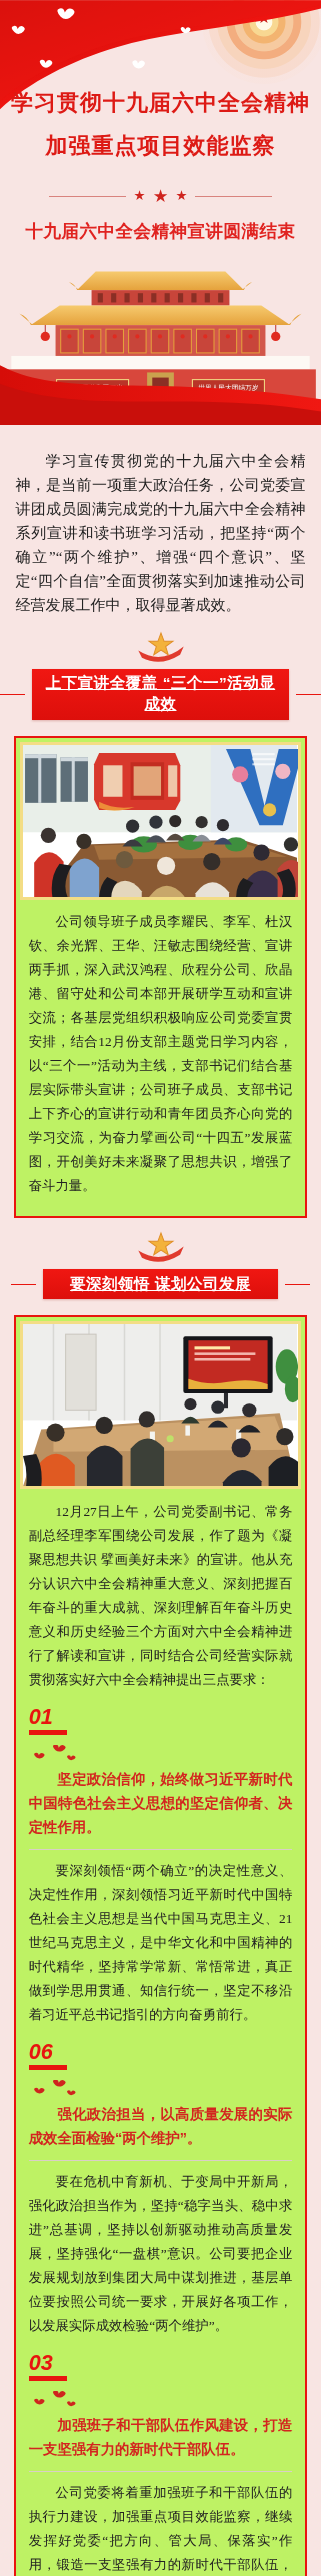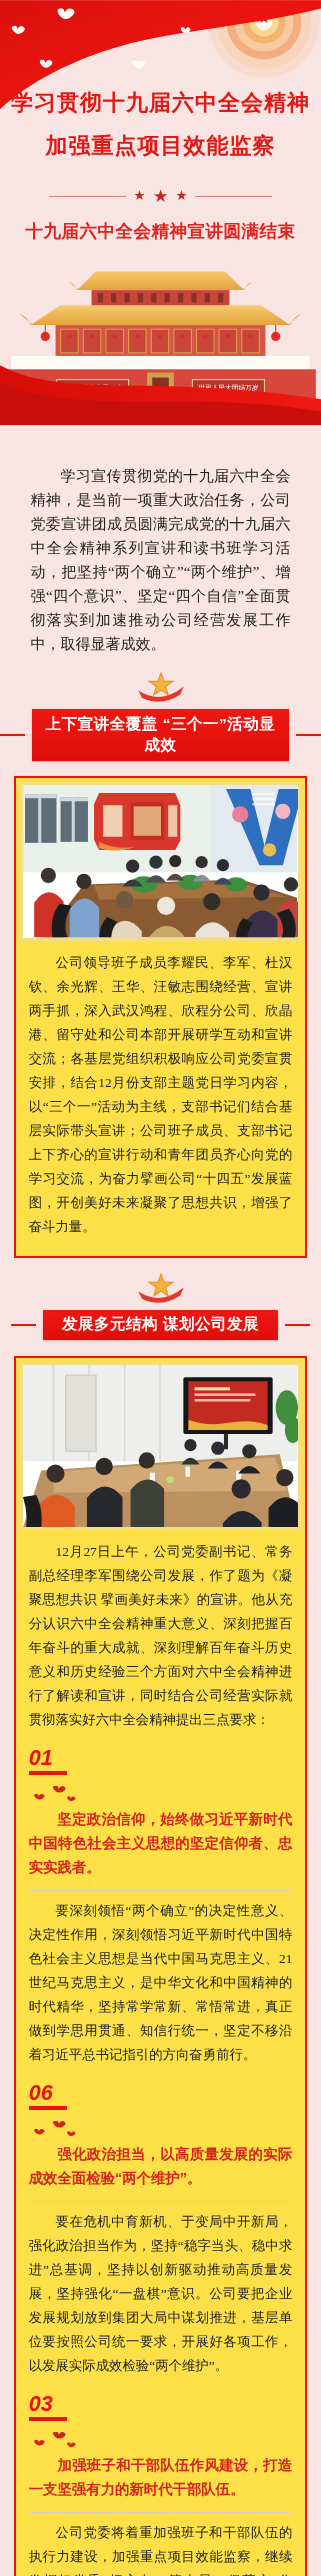--- a/index.html
+++ b/index.html
@@ -24,30 +24,30 @@
   .hero-title{position:relative;padding-top:81px;text-align:center;
     font-family:"Liberation Sans",sans-serif;font-weight:bold;color:#dd1a15;
     font-size:22px;line-height:43px;letter-spacing:1px;}
   .star-divider{margin-top:18.5px;display:flex;align-items:center;justify-content:center;gap:7.2px;color:#cf241e;font-size:13.4px;}
   .star-divider .line{width:77px;height:1px;background:#d9837e;}
   .hero-sub{margin-top:12.4px;text-align:center;font-family:"Liberation Sans",sans-serif;
     font-weight:bold;color:#e02320;font-size:17.5px;letter-spacing:0.5px;}
   .tiananmen{display:block;margin-top:11.3px;}
   
   .intro{padding:9.3px 15.5px 0 15.5px;font-size:15px;line-height:24px;text-align:justify;}
-  .intro p{margin:15px;text-indent:2em;}
+  .intro p{margin:0;text-indent:2em;}
   
   .deco{display:block;margin:13.4px auto 5.2px auto;}
   .banner-row{display:flex;align-items:center;justify-content:center;margin:3.1px 0 15.5px 0;}
   .banner-row .tick{width:25px;height:1.5px;background:#e8150f;flex:0 0 auto;}
   .banner{margin:0 7.2px;min-width:216px;background:linear-gradient(180deg,#f01712,#dd0f0b);
     color:#fff;font-family:"Liberation Sans",sans-serif;font-weight:bold;font-size:15.5px;
-    text-align:center;padding:4.6px 9.3px;letter-spacing:0.5px;box-shadow:0 1px 2.1px rgba(150,20,10,.25);}
+    text-align:center;padding:4.6px 9.3px;letter-spacing:0.5px;box-shadow:0 1px 2.1px rgba(150,20,10,.25);text-decoration:underline;}
   
-  .card{margin:0 14.4px 13.4px 14.4px;background:#fde047;border:2.1px solid #e8150f;padding:4.1px 4.1px 13.4px 4.1px;}
+  .card{margin:0 14.4px 13.4px 14.4px;background:#bef264;border:2.1px solid #e8150f;padding:4.1px 4.1px 13.4px 4.1px;}
   .photo-frame{border:3.1px solid #f3dd85;background:#fff;}
   .photo{display:block;width:100%;}
   .card-text{padding:10.3px 8.2px 0 8.2px;font-size:13.4px;line-height:24px;text-align:justify;}
   .card-text p{margin:0 0 4.1px 0;text-indent:2em;}
   
   .point{margin-top:13.4px;}
   .point-head{display:flex;align-items:flex-start;justify-content:space-between;flex-direction:column;}
   .pnum{font-family:"Liberation Sans",sans-serif;font-style:italic;font-weight:bold;
     font-size:21.6px;color:#e8150f;line-height:23px;}
   .pbar{width:38px;height:4.6px;background:#e8150f;margin:2.1px 0 7.2px 0;}
@@ -278,21 +278,21 @@
     <p>公司领导班子成员李耀民、李军、杜汉钦、余光辉、王华、汪敏志围绕经营、宣讲两手抓，深入武汉鸿程、欣程分公司、欣晶港、留守处和公司本部开展研学互动和宣讲交流；各基层党组织积极响应公司党委宣贯安排，结合12月份支部主题党日学习内容，以“三个一”活动为主线，支部书记们结合基层实际带头宣讲；公司班子成员、支部书记上下齐心的宣讲行动和青年团员齐心向党的学习交流，为奋力擘画公司“十四五”发展蓝图，开创美好未来凝聚了思想共识，增强了奋斗力量。</p>
   </div>
 </div>
 
 <svg class="deco" width="54" height="33" viewBox="0 0 104 64">
   <path d="M8,38 q44,28 88,-8 l-7,16 q-38,24 -74,6 z" fill="#e03a2e"></path>
   <polygon points="52,4 58,20 75,20 61,30 66,46 52,37 38,46 43,30 29,20 46,20" fill="#f3b23c" stroke="#e08f28" stroke-width="2"></polygon>
 </svg>
 <div class="banner-row">
   <span class="tick"></span>
-  <div class="banner">发展多元结构  谋划公司发展</div>
+  <div class="banner">要深刻领悟  谋划公司发展</div>
   <span class="tick"></span>
 </div>
 
 <div class="card">
   <div class="photo-frame">
     <svg class="photo" viewBox="0 0 540 320">
       <rect width="540" height="190" fill="#eeeeec"></rect>
       <g stroke="#d8d8d4" stroke-width="3">
           <line x1="60" y1="0" x2="60" y2="190"></line>
           <line x1="130" y1="0" x2="130" y2="190"></line>
@@ -362,21 +362,21 @@
           <div class="pbar"></div>
         </div>
         <svg class="birds" width="49" height="21.6" viewBox="0 0 96 42">
           <g fill="#cf241e">
               <path d="M14,24 q-8,-8 0,-9 q5,0 5,5 q4,-7 10,-3 q4,3 -3,8 q-7,3 -12,-1 z"></path>
               <path d="M52,10 q-10,-10 0,-11 q6,0 6,6 q5,-8 12,-3 q5,4 -4,9 q-8,4 -14,-1 z"></path>
               <path d="M78,28 q-7,-7 0,-8 q4,0 4,4 q3,-6 8,-2 q3,3 -2,6 q-6,3 -10,0 z"></path>
             </g>
         </svg>
       </div>
-      <p class="ptitle">坚定政治信仰，始终做习近平新时代中国特色社会主义思想的坚定信仰者、忠实实践者。</p>
+      <p class="ptitle">坚定政治信仰，始终做习近平新时代中国特色社会主义思想的坚定信仰者、决定性作用。</p>
       <div class="pdivider"></div>
       <p>要深刻领悟“两个确立”的决定性意义、决定性作用，深刻领悟习近平新时代中国特色社会主义思想是当代中国马克思主义、21世纪马克思主义，是中华文化和中国精神的时代精华，坚持常学常新、常悟常进，真正做到学思用贯通、知信行统一，坚定不移沿着习近平总书记指引的方向奋勇前行。</p>
     </div>
 
     <div class="point">
       <div class="point-head">
         <div>
           <div class="pnum">06</div>
           <div class="pbar"></div>
         </div>

